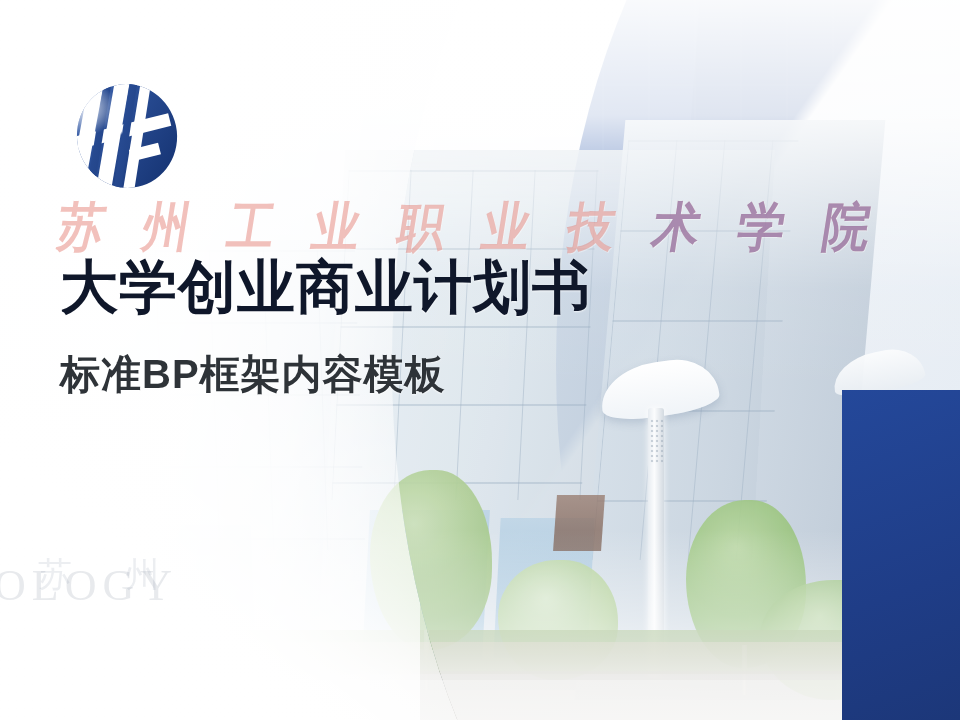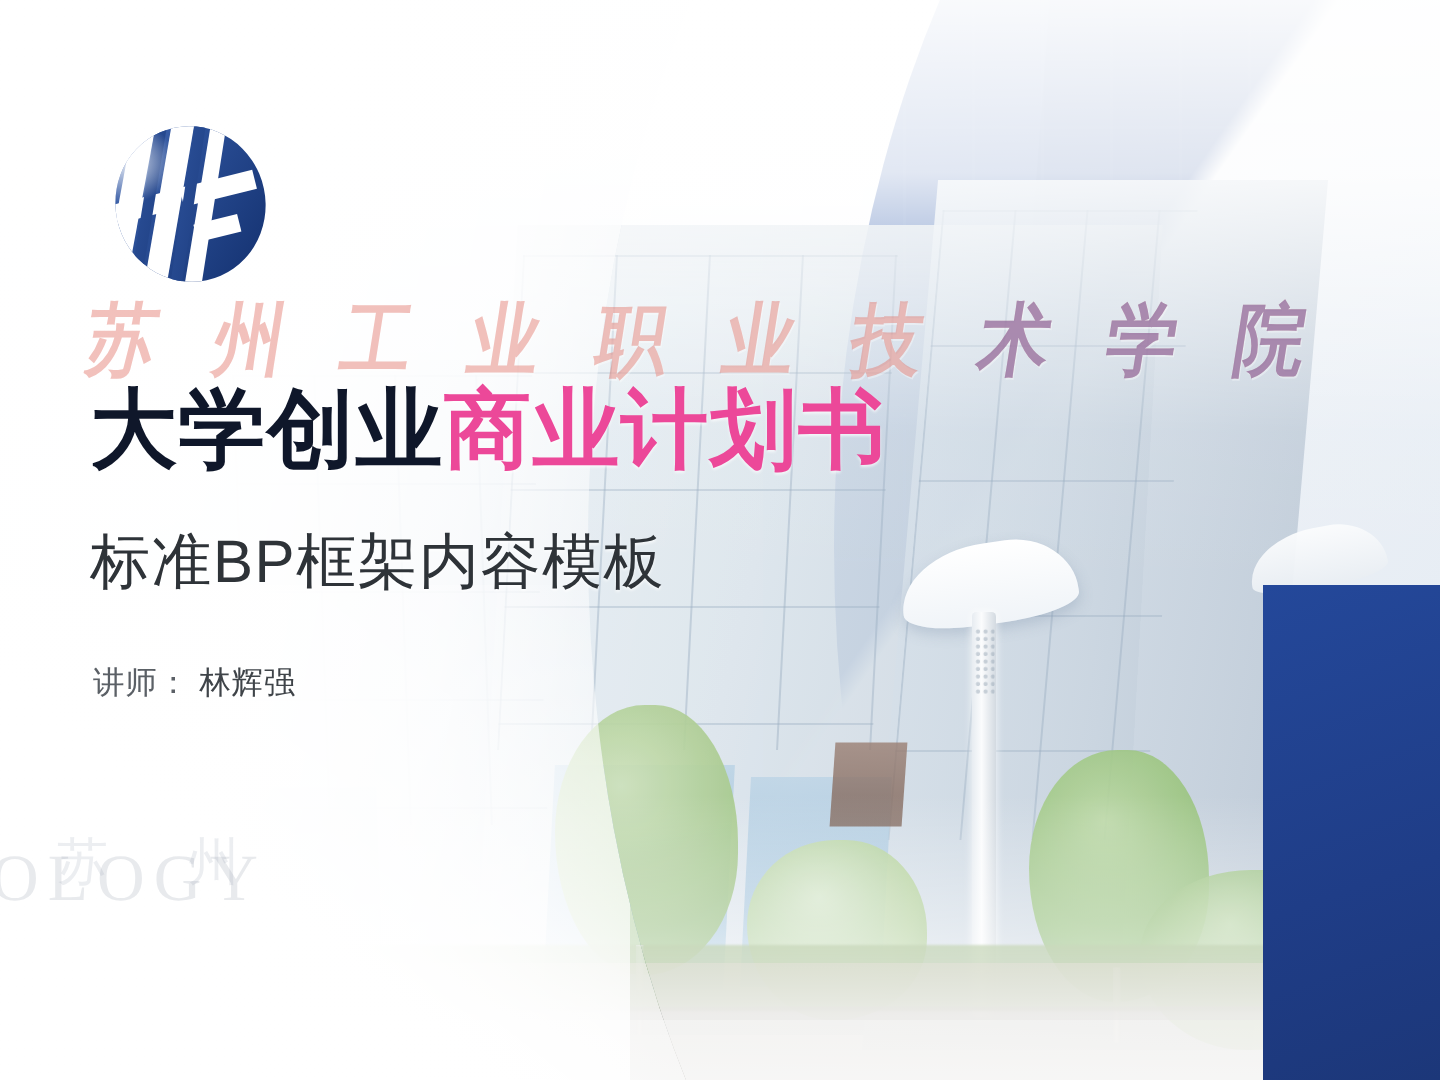--- a/index.html
+++ b/index.html
@@ -294,27 +294,27 @@
     position: absolute;
     left: 60px; top: 256px;
     font-size: 58px;
     font-weight: 700;
     letter-spacing: 1px;
     line-height: 1.08;
     white-space: nowrap;
     text-shadow: 0 1px 2px rgba(255,255,255,.7);
   }
   .title .t-blue { color: #0f172a; }
-  .title .t-dark { color: #ec4899; }
+  .title .t-dark { color: #0f172a; }
 
   .subtitle {
     position: absolute;
     left: 60px; top: 347px;
     font-size: 40px;
-    font-weight: 400;
+    font-weight: 700;
     color: #2e3338;
     letter-spacing: 1px;
     white-space: nowrap;
     text-shadow: 0 1px 2px rgba(255,255,255,.75);
   }
 
   .meta {
     position: absolute;
     left: 62px; top: 437px;
     font-size: 21px;
@@ -476,20 +476,16 @@
     </svg>
   </div>
 
   <div class="title">
     <span class="t-blue">大学创业</span><span class="t-dark">商业计划书</span>
   </div>
 
   <div class="subtitle">标准BP框架内容模板</div>
 
   <div class="meta">
-    <div>
-      <span class="m-label">讲师：</span>
-      <span class="m-value">林辉强</span>
-    </div>
   </div>
 
 
 </div>
 
 </body></html>

